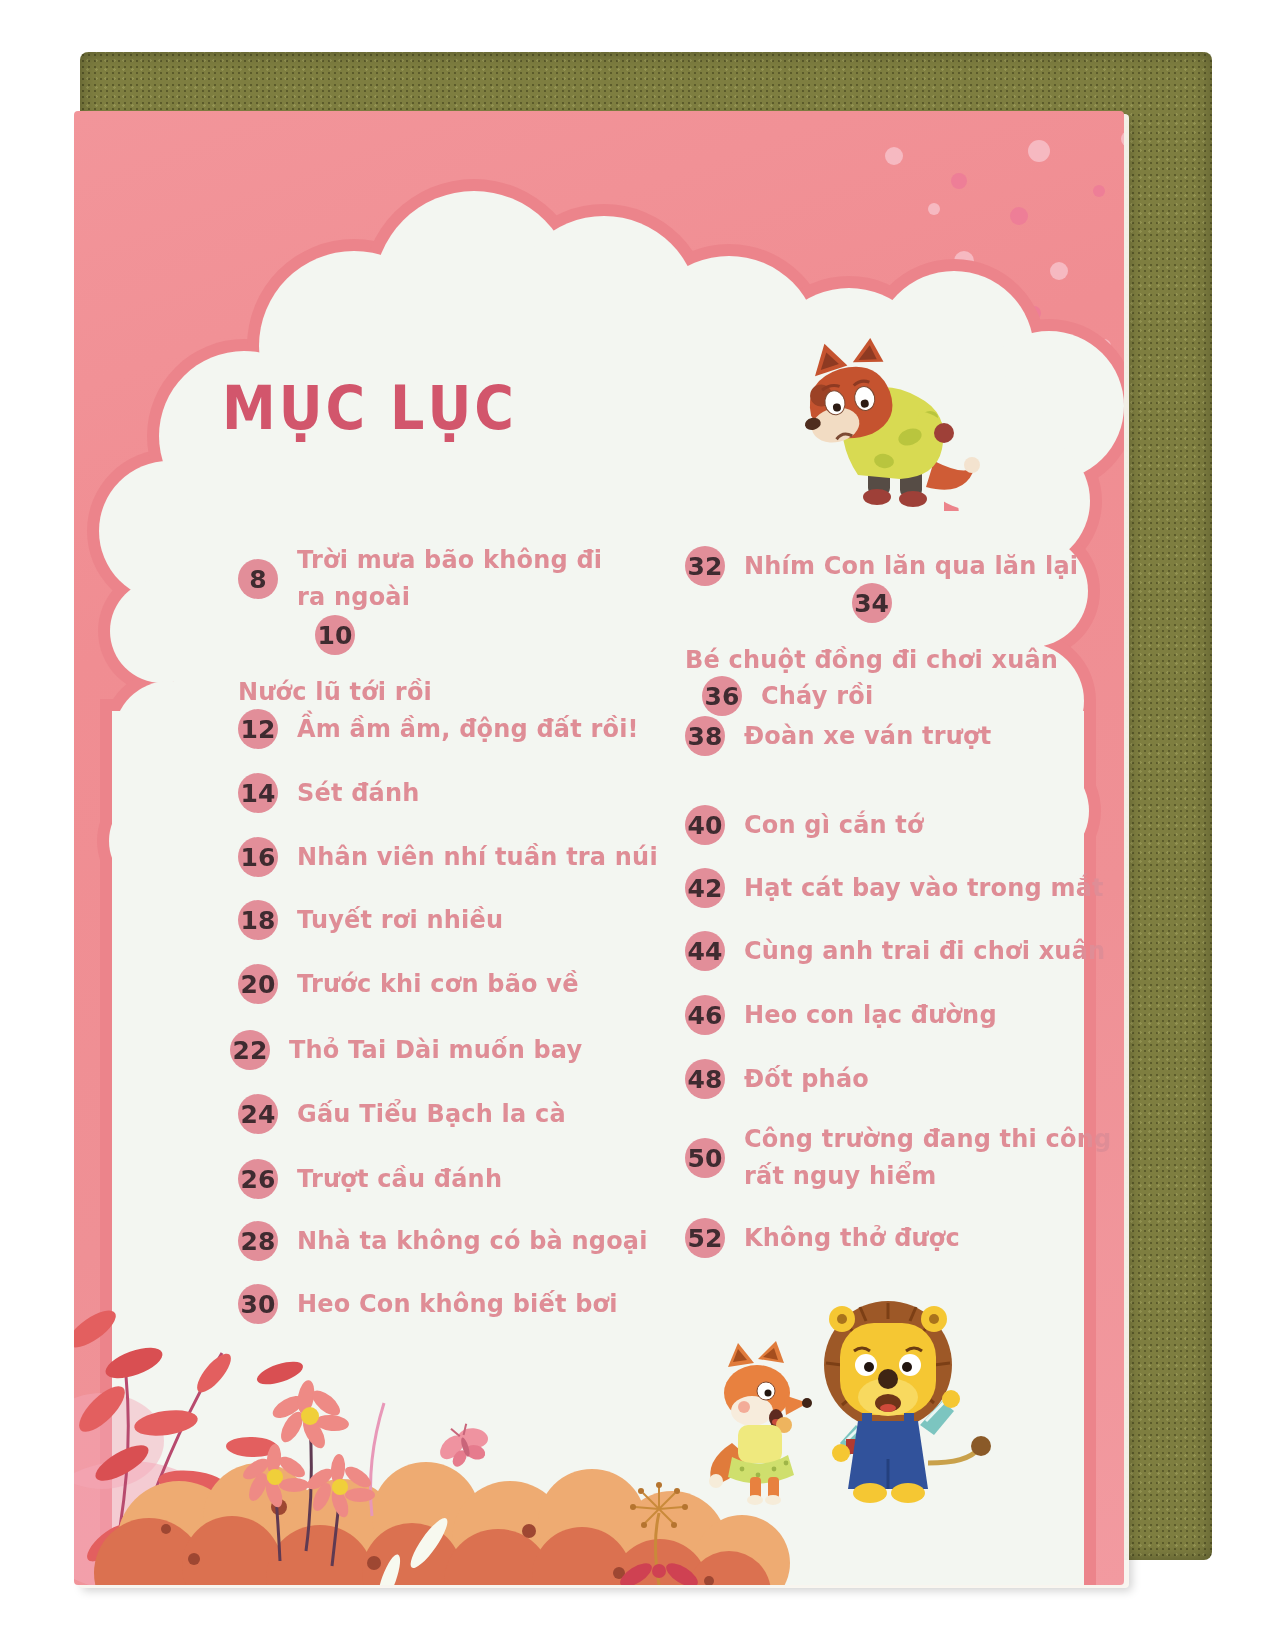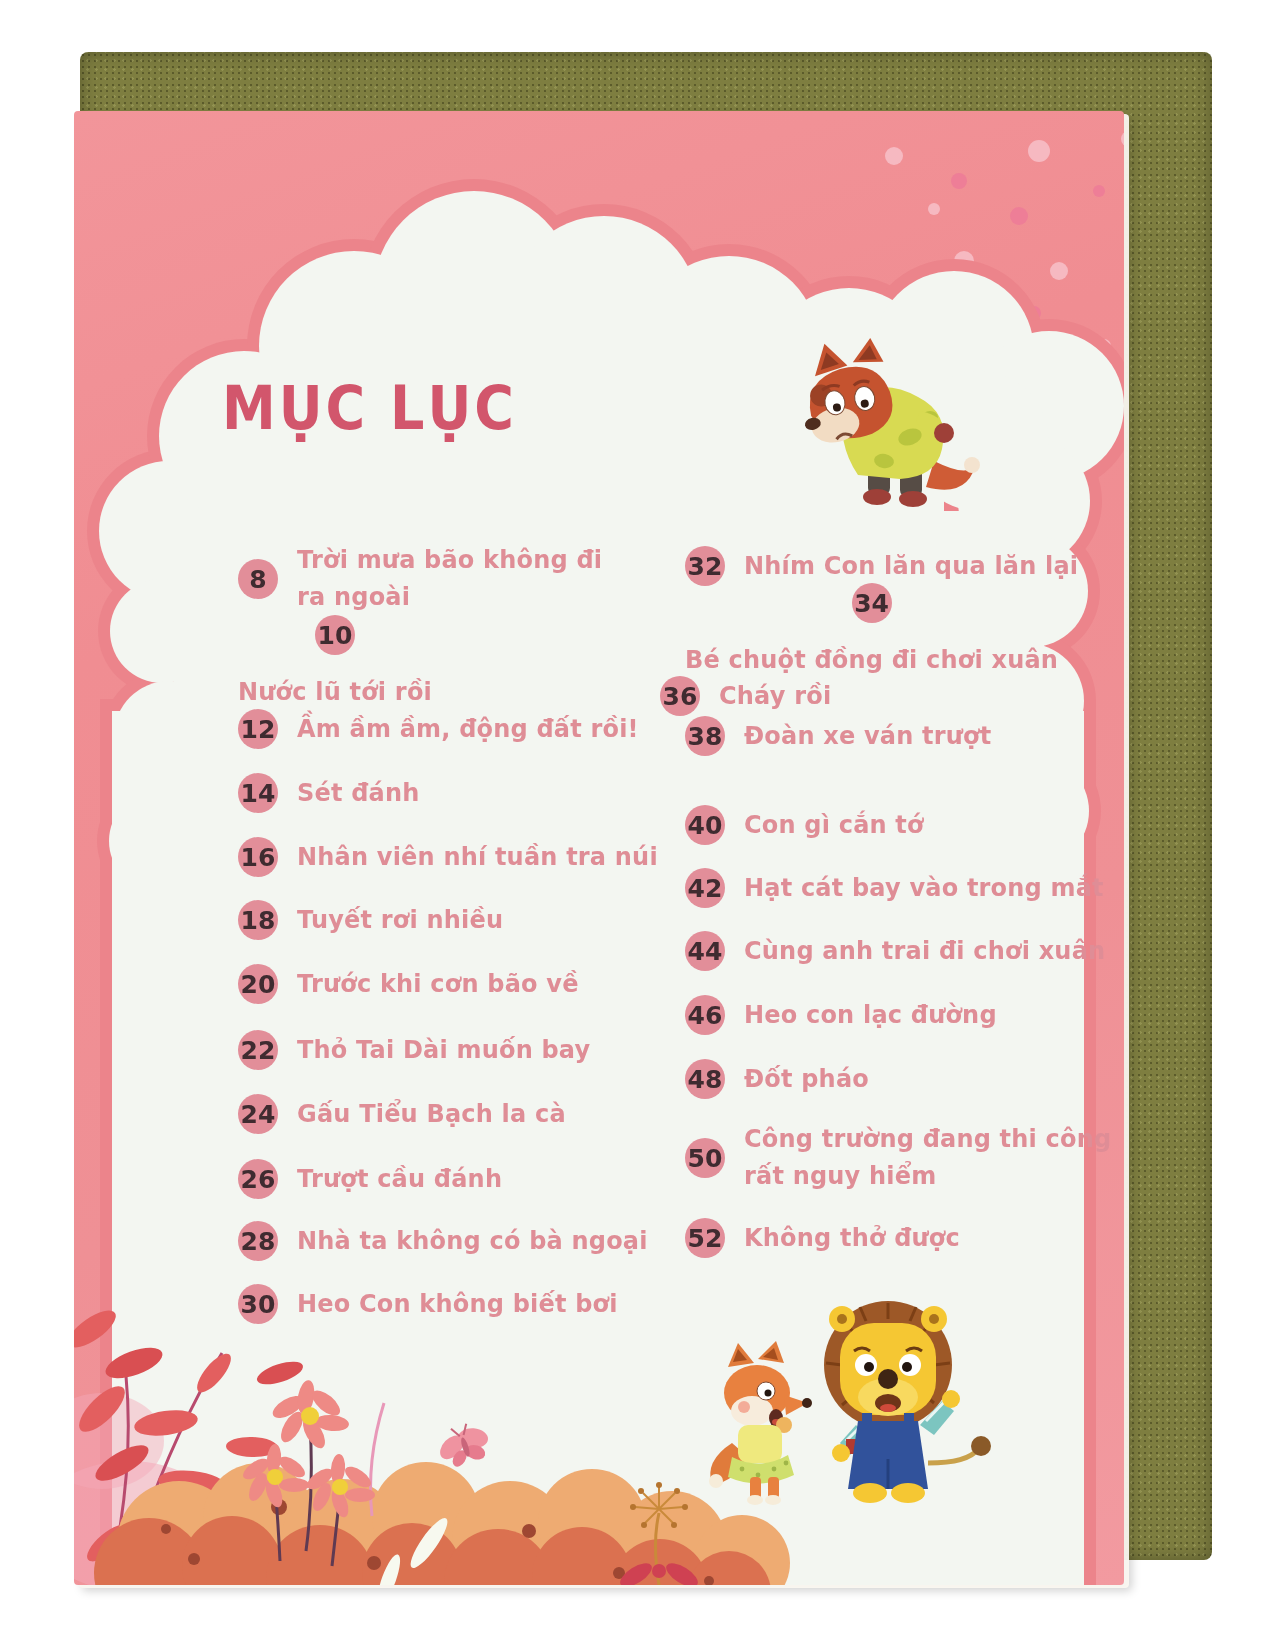--- a/index.html
+++ b/index.html
@@ -353,21 +353,21 @@
       <span class="label">Nhân viên nhí tuần tra núi</span>
     </div>
     <div class="entry" style="left: 164px; top: 809px;">
       <span class="num">18</span>
       <span class="label">Tuyết rơi nhiều</span>
     </div>
     <div class="entry" style="left: 164px; top: 873px;">
       <span class="num">20</span>
       <span class="label">Trước khi cơn bão về</span>
     </div>
-    <div class="entry" style="left: 164px; top: 939px;">
+    <div class="entry" style="left: 156px; top: 939px;">
       <span class="num">22</span>
       <span class="label">Thỏ Tai Dài muốn bay</span>
     </div>
     <div class="entry" style="left: 164px; top: 1003px;">
       <span class="num">24</span>
       <span class="label">Gấu Tiểu Bạch la cà</span>
     </div>
     <div class="entry" style="left: 164px; top: 1068px;">
       <span class="num">26</span>
       <span class="label">Trượt cầu đánh</span>
@@ -381,21 +381,21 @@
       <span class="label">Heo Con không biết bơi</span>
     </div>
     <div class="entry" style="left: 611px; top: 455px;">
       <span class="num">32</span>
       <span class="label">Nhím Con lăn qua lăn lại</span>
     </div>
     <div class="entry" style="left: 611px; top: 520px; flex-direction: column;">
       <span class="num">34</span>
       <span class="label">Bé chuột đồng đi chơi xuân</span>
     </div>
-    <div class="entry" style="left: 586px; top: 585px;">
+    <div class="entry" style="left: 628px; top: 585px;">
       <span class="num">36</span>
       <span class="label">Cháy rồi</span>
     </div>
     <div class="entry" style="left: 611px; top: 625px;">
       <span class="num">38</span>
       <span class="label">Đoàn xe ván trượt</span>
     </div>
     <div class="entry" style="left: 611px; top: 714px;">
       <span class="num">40</span>
       <span class="label">Con gì cắn tớ</span>

